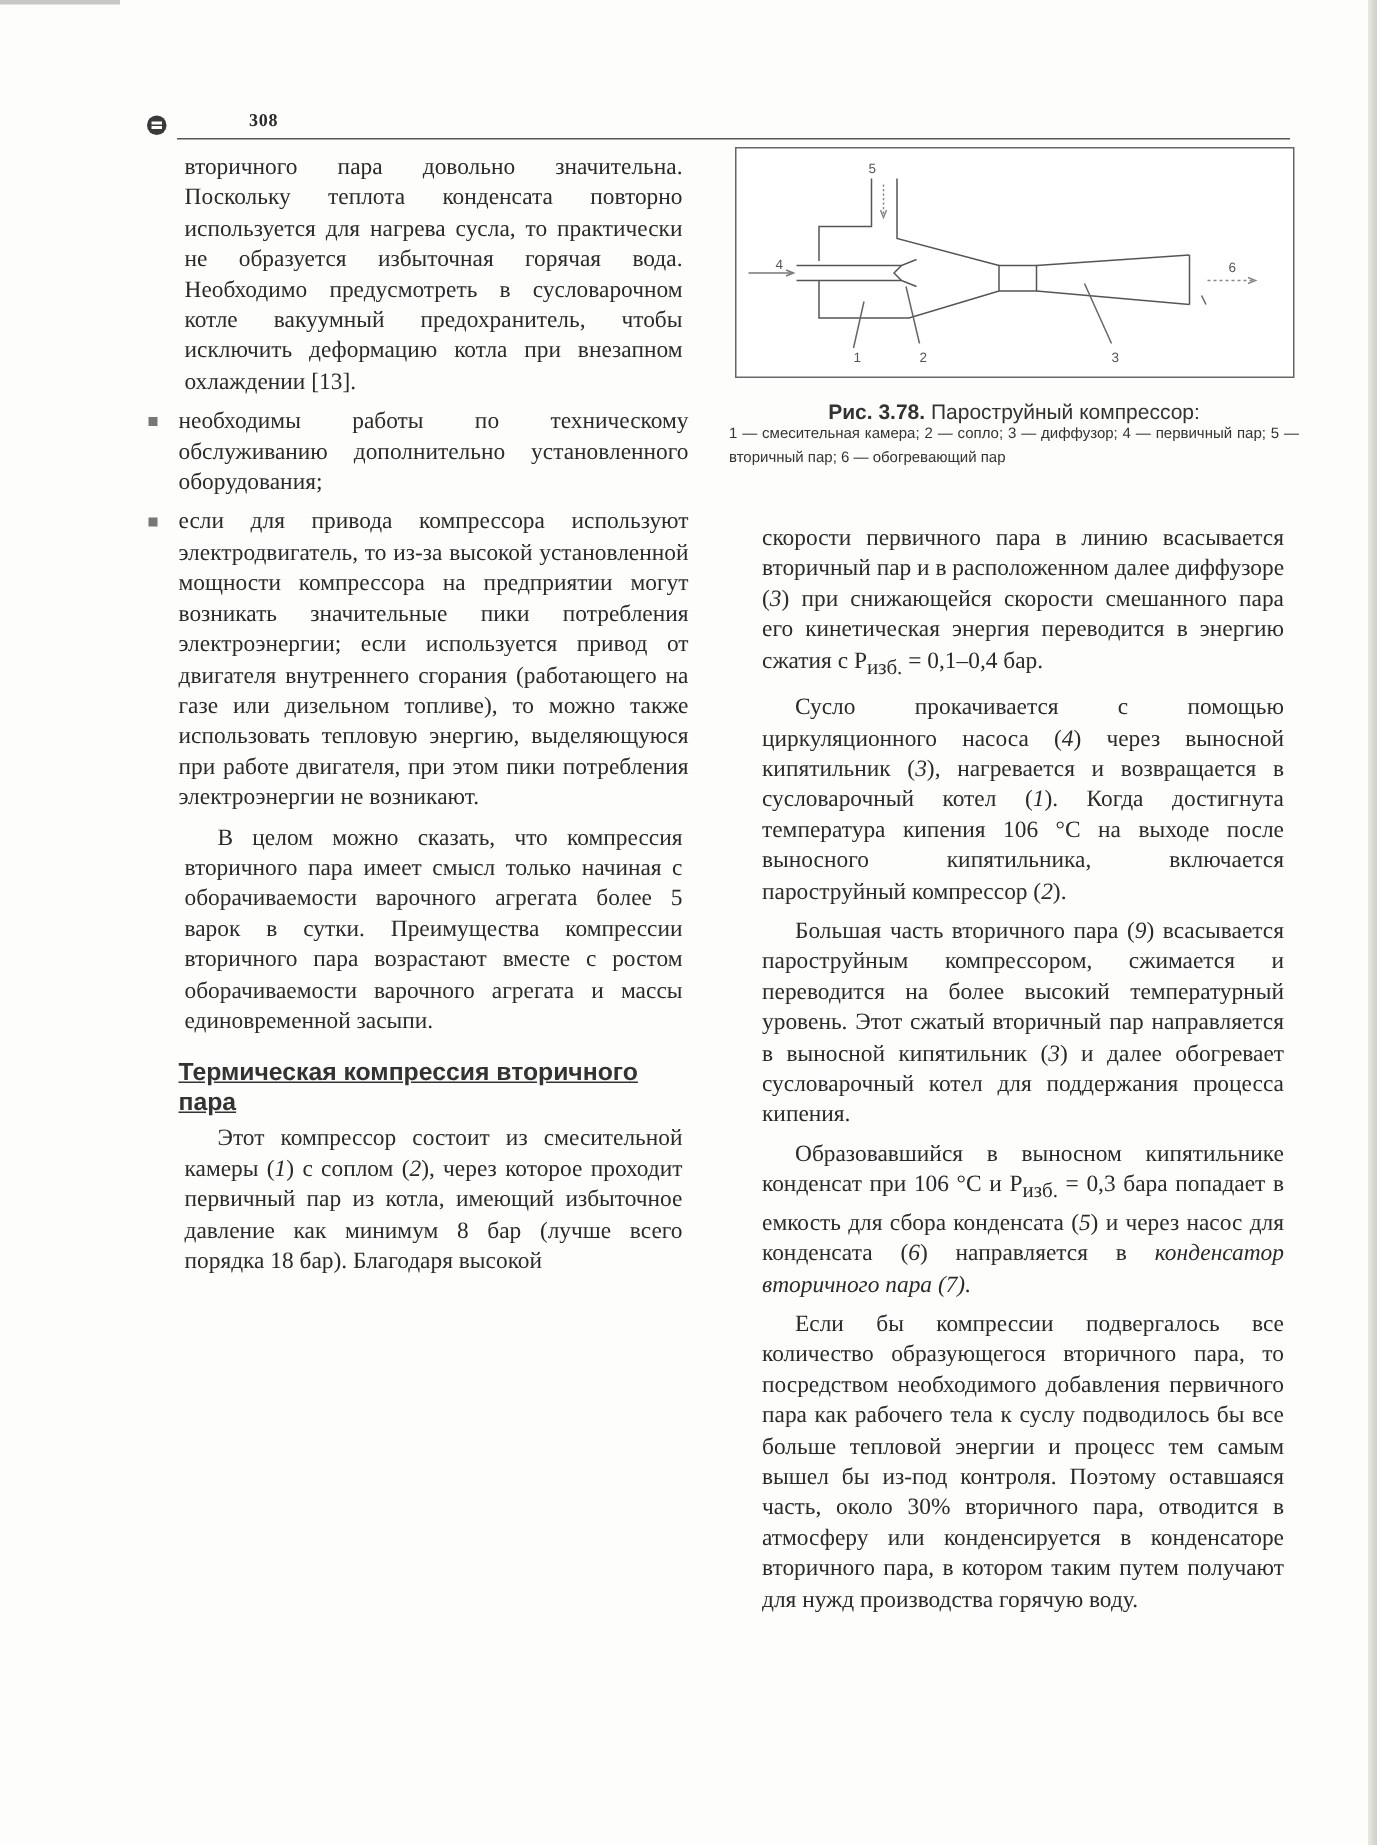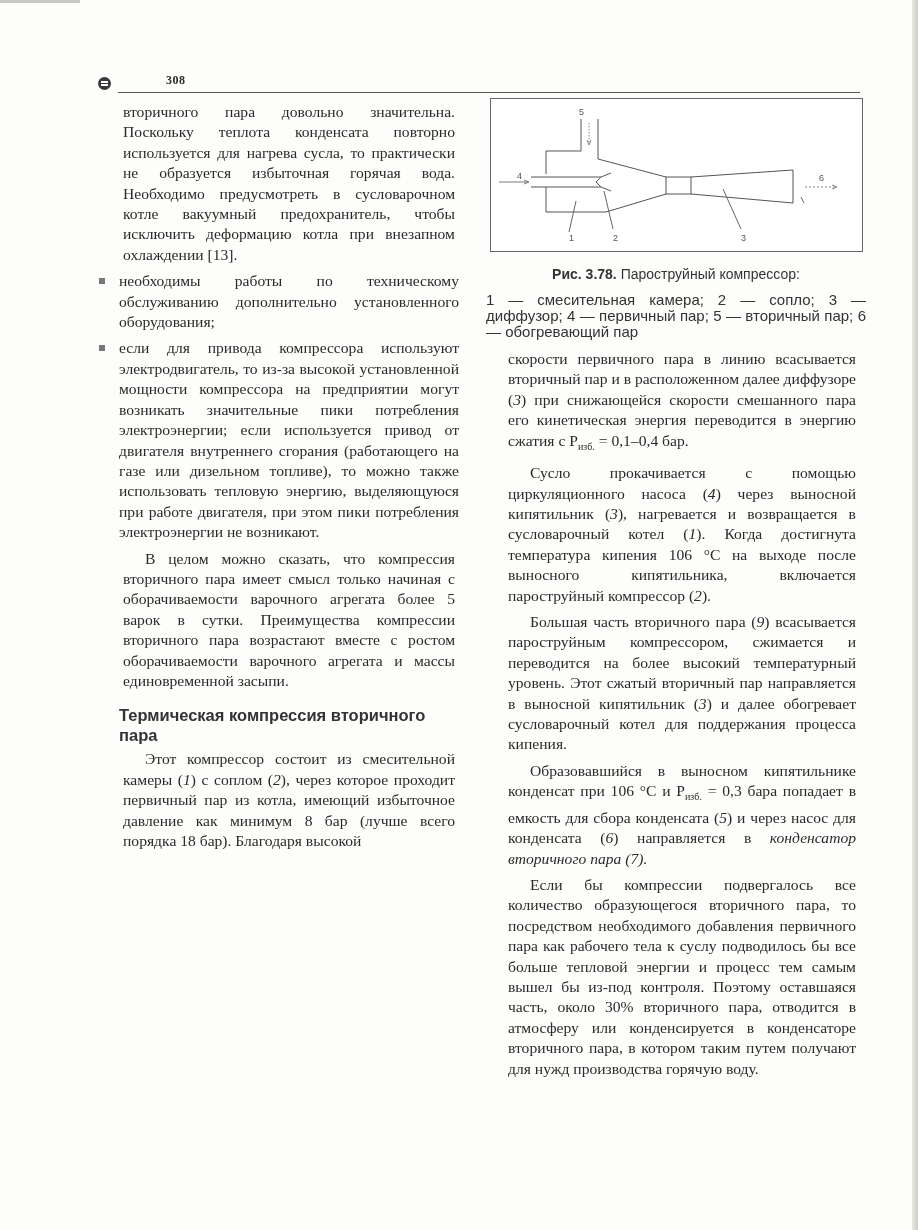--- a/index.html
+++ b/index.html
@@ -17,30 +17,30 @@
 
   .col { position: absolute; font-size: 15.6px; line-height: 20.4px; text-align: justify; }
   .col-left { left: 119px; top: 98px; width: 340px; }
   .col-right { left: 504px; top: 345px; width: 356px; }
   .p { margin: 4px; }
   .indent { text-indent: 22px; }
   .gap { margin-top: 6px; }
   .bullets { margin: 6px 0 0 0; padding: 0; list-style: none; }
   .bullets li { position: relative; padding-left: 0; margin-bottom: 6px; }
   .bullet-mark { position: absolute; left: -20px; top: 7px; width: 6px; height: 6px; background: #777; }
-  .heading { font-family: "Liberation Sans", "DejaVu Sans", sans-serif; font-size: 16.5px; line-height: 20px; margin: 14px 0 4px 0; text-align: left; color: #333; }
+  .heading { font-family: "Liberation Sans", "DejaVu Sans", sans-serif; font-size: 16.5px; line-height: 20px; margin: 14px 0 4px 0; text-align: left; color: #333; text-decoration: underline; }
   .it { font-style: italic; }
-  sub { font-size: 10px; }
+  sub { font-size: 14px; }
 
   .figure { position: absolute; left: 490px; top: 98px; width: 371px; height: 152px; border: 1px solid #666; background: #fff; }
   .figure svg { width: 100%; height: 100%; }
   .caption { position: absolute; left: 486px; top: 266px; width: 380px; font-family: "Liberation Sans", "DejaVu Sans", sans-serif; text-align: center; color: #333; }
-  .caption-title { font-size: 14px; margin-bottom: 10px; }
+  .caption-title { font-size: 14px; }
   .caption-title b { font-weight: bold; }
-  .caption-legend { font-size: 15px; line-height: 16px; text-align: justify; text-align-last: left; }
+  .caption-legend { font-size: 10px; line-height: 16px; text-align: justify; text-align-last: left; }
 </style>
 </head>
 <body>
 
 <div class="scan-corner"></div>
 <div class="scan-edge"></div>
 
 <div class="header">
   <span class="page-icon"></span>
   <span class="page-num">308</span>

